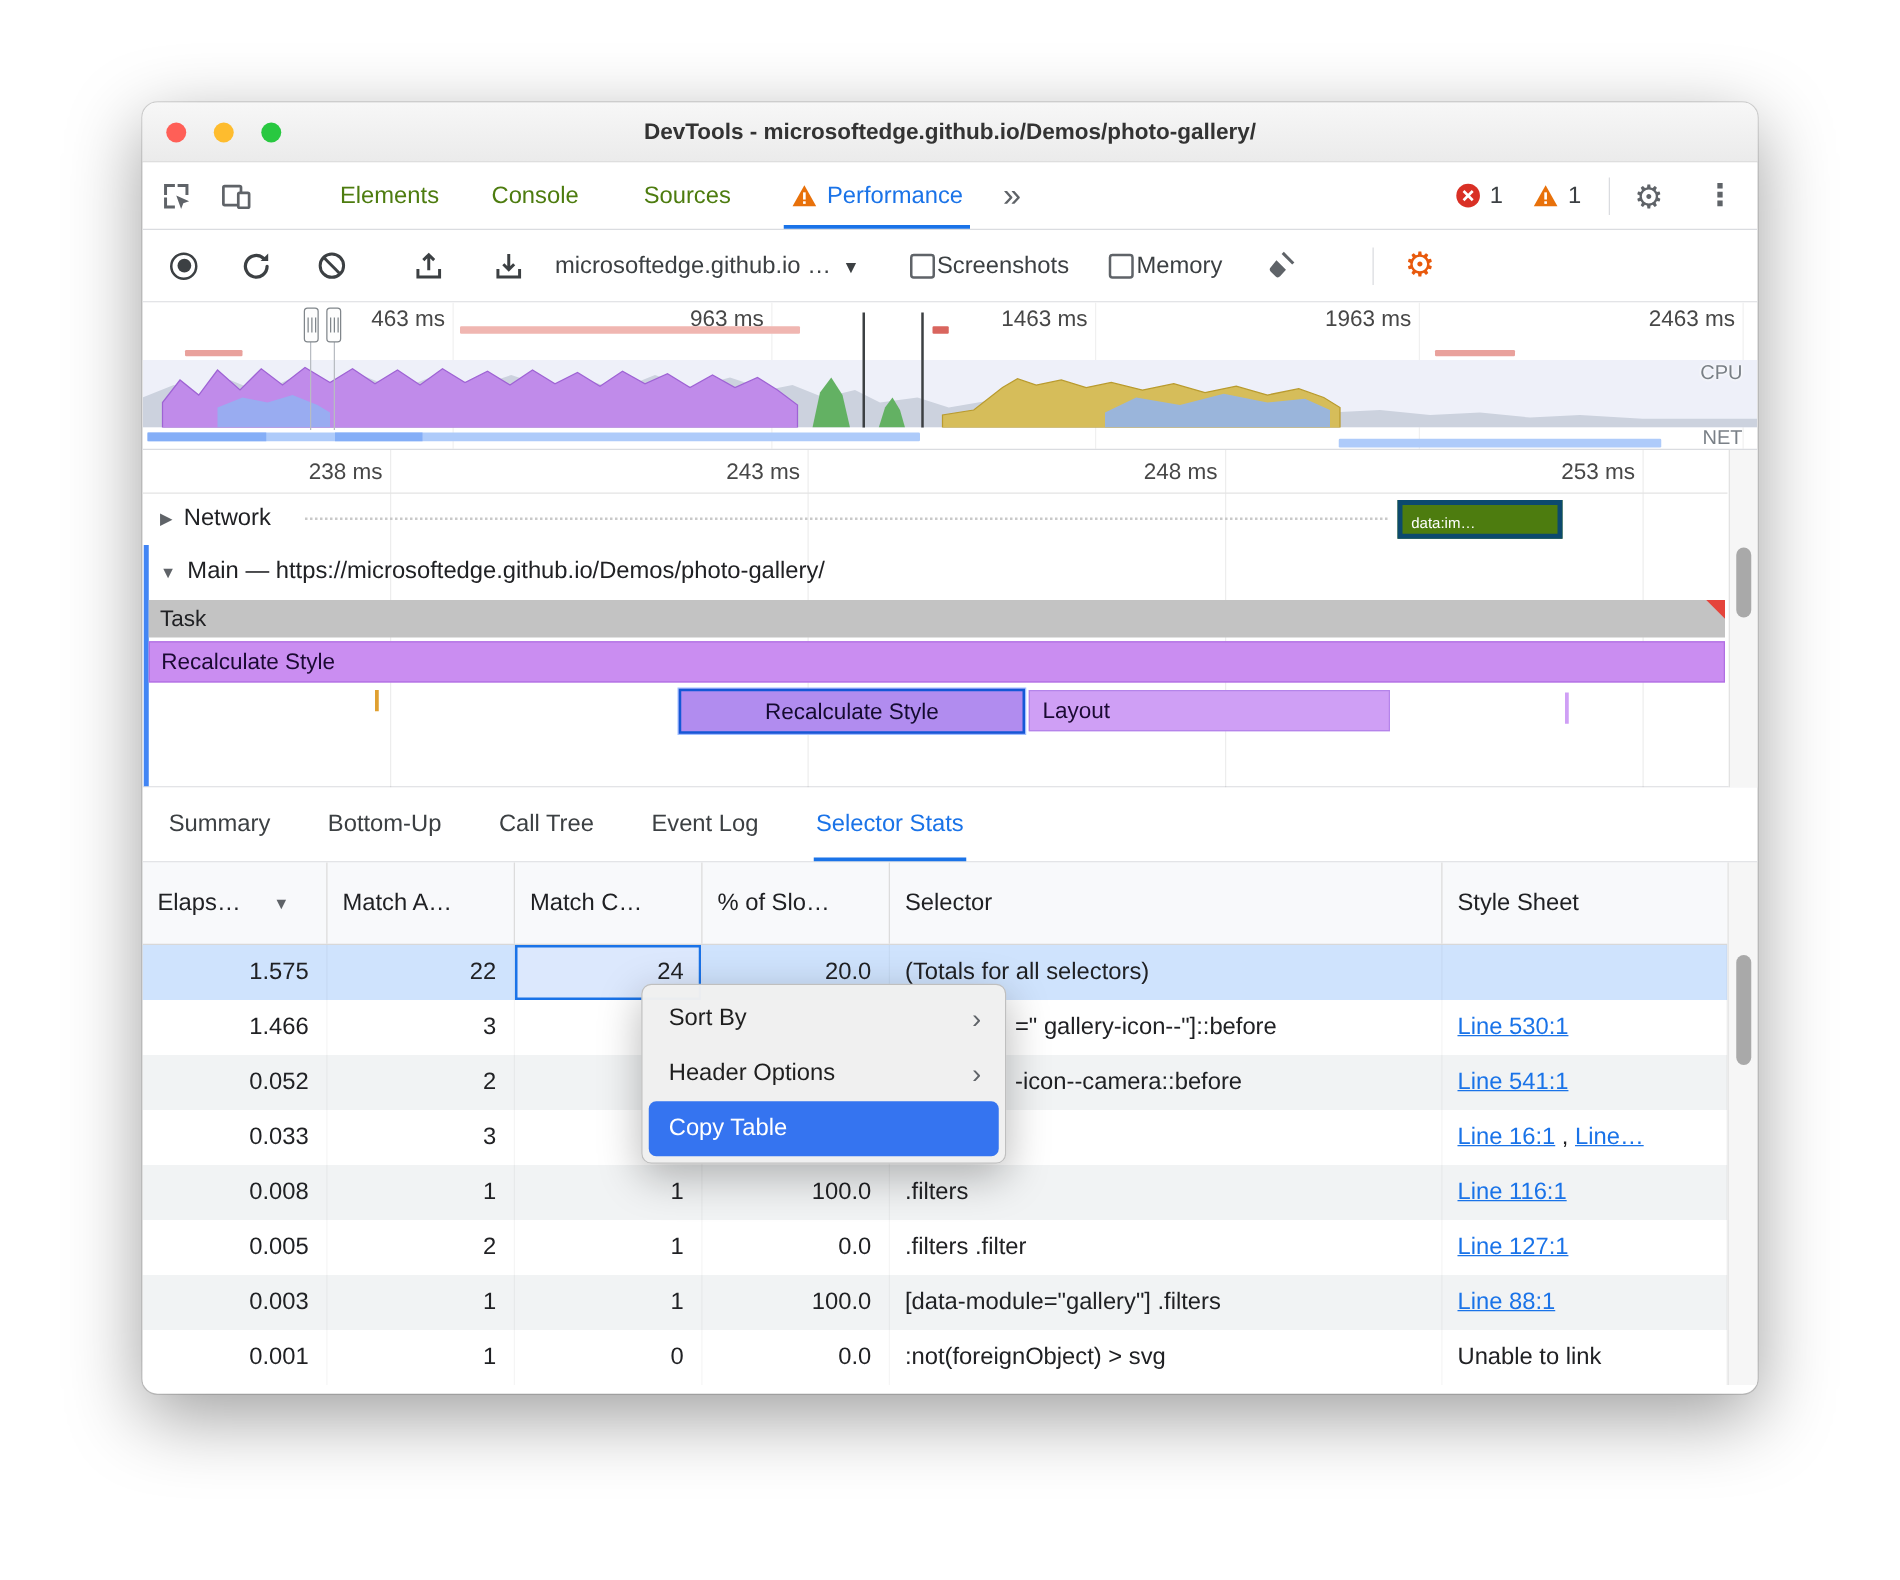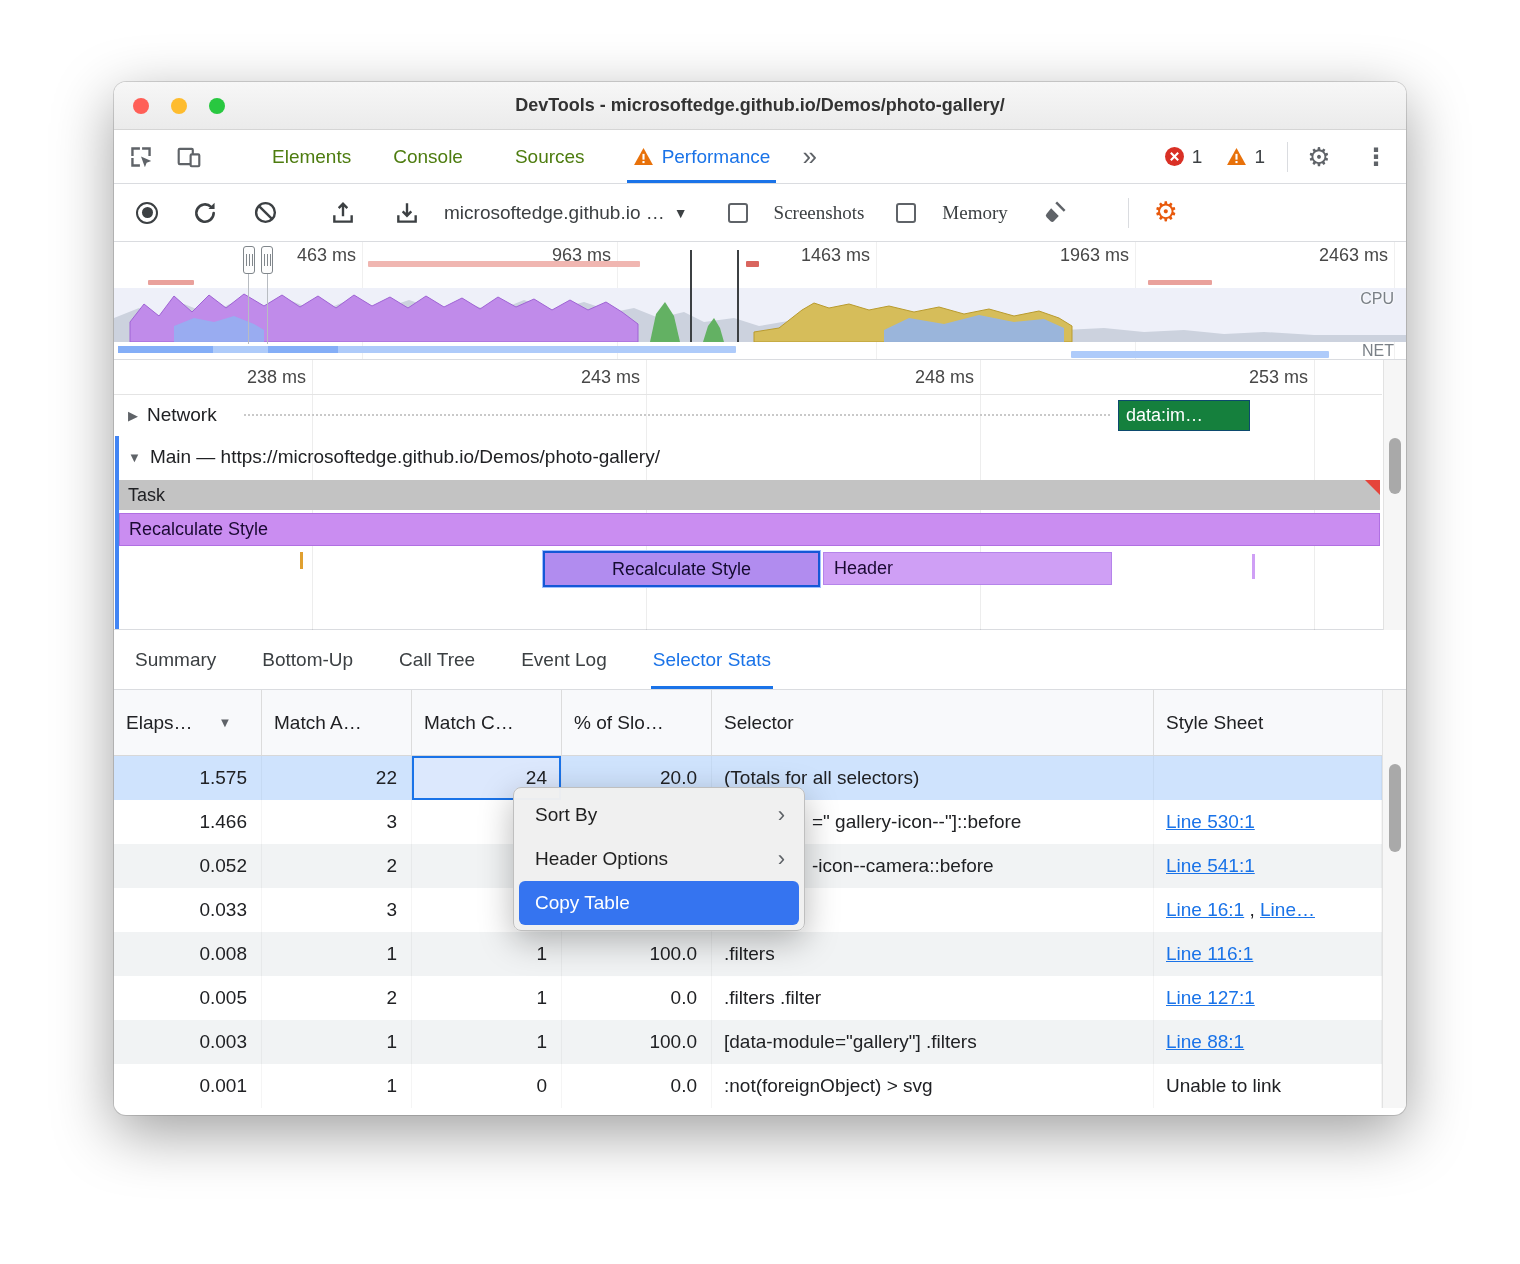--- a/index.html
+++ b/index.html
@@ -35,21 +35,21 @@
 
   
   .ptoolbar { position:absolute; top:102px; left:0; right:0; height:58px; background:#fff;
               border-bottom:1px solid #dadce0; display:flex; align-items:center; }
   .rec { width:22px; height:22px; border:2px solid #3c4043; border-radius:50%;
          display:flex; align-items:center; justify-content:center; }
   .rec::after { content:""; width:11px; height:11px; background:#3c4043; border-radius:50%; }
   .profile { display:flex; align-items:center; gap:9px; font-size:19px; color:#3c4043; }
   .caret { font-size:14px; color:#3c4043; }
   .cb { width:20px; height:20px; border:2px solid #5f6368; border-radius:3px; background:#fff; }
-  .cb-label { font-size:19px; color:#3c4043; margin-left:26px;font-family:Liberation Serif, serif; }
+  .cb-label { font-size:19px; color:#3c4043; margin-left:2px; }
   .gear-orange { font-size:27px; color:#e8590c; line-height:1; }
 
   
   .overview { position:absolute; top:160px; left:0; right:0; height:118px; background:#fff;
               border-bottom:1px solid #dadce0; overflow:hidden; }
   .ov-grid { position:absolute; top:0; bottom:0; width:1px; background:rgba(0,0,0,.06); }
   .ov-tick { position:absolute; top:3px; width:100px; text-align:right; font-size:18px; color:#474747; }
   .redstrip { position:absolute; border-radius:1px; }
   .ov-cpu-label, .ov-net-label { position:absolute; right:12px; font-size:16px; font-weight:normal; color:#7a8087;
               text-shadow:0 0 3px #fff,0 0 3px #fff; }
@@ -62,22 +62,22 @@
   .marker { position:absolute; width:2px; background:#3c4043; }
 
   
   .flame { position:absolute; top:278px; left:0; right:0; height:270px; background:#fff; border-bottom:1px solid #dadce0; }
   .fl-grid { position:absolute; top:0; height:270px; width:1px; background:rgba(0,0,0,.07); }
   .fl-tick { position:absolute; top:7px; width:100px; text-align:right; font-size:18px; color:#474747; }
   .fl-ruler-line { position:absolute; top:34px; left:0; right:24px; height:1px; background:#e4e4e4; }
   .fl-row-label { position:absolute; font-size:19px; color:#202124; display:flex; align-items:center; gap:9px; }
   .disc { font-size:13px; color:#5f6368; }
   .net-dots { position:absolute; top:54px; left:130px; width:866px; border-top:2px dotted #c9c9c9; }
-  .chip { position:absolute; left:1004px; top:40px; width:132px; height:31px; background:#15803d; border:1px solid #0c4a6e;
-          color:#fff; font-size:18px; line-height:29px; padding:0 7px; overflow:hidden; white-space:nowrap; }
+  .chip { position:absolute; left:1004px; top:40px; width:132px; height:31px; background:#4d7c0f; border:4px solid #0c4a6e;
+          color:#fff; font-size:12px; line-height:29px; padding:0 7px; overflow:hidden; white-space:nowrap; }
   .accent { position:absolute; left:1px; top:76px; width:4px; height:193px; background:#4285f4; }
   .taskbar { position:absolute; left:5px; top:120px; width:1261px; height:30px; background:#c3c3c3;
              font-size:18px; color:#202124; line-height:30px; padding-left:9px; }
   .taskbar::after { content:""; position:absolute; right:0; top:0; border-top:15px solid #e5443b; border-left:15px solid transparent; }
   .recalc-wide { position:absolute; left:5px; top:153px; width:1261px; height:33px; background:#ca8df1; border:1px solid #b06fe2;
              font-size:18px; color:#1b0a33; line-height:31px; padding-left:9px; }
   .recalc-sel { position:absolute; left:429px; top:191px; width:277px; height:36px; background:#b18cef;
              border:2px solid #1558d6; box-shadow:0 0 0 1px #9fc0ff; font-size:18px; color:#140b30;
              line-height:32px; text-align:center; overflow:hidden; white-space:nowrap; }
   .layout-bar { position:absolute; left:709px; top:192px; width:289px; height:33px; background:#cf9ff5; border:1px solid #b584ea;
@@ -305,21 +305,21 @@
     <div class="fl-row-label" style="left:14px; top:86px">
       <span class="disc">▼</span>
       <span>Main — https://microsoftedge.github.io/Demos/photo-gallery/</span>
     </div>
 
     <div class="taskbar"><span>Task</span></div>
     <div class="recalc-wide"><span>Recalculate Style</span></div>
 
     <div class="tick-orange"></div>
     <div class="recalc-sel"><span>Recalculate Style</span></div>
-    <div class="layout-bar"><span>Header</span></div>
+    <div class="layout-bar"><span>Layout</span></div>
     <div class="tick-purple"></div>
 
     <div class="vscroll" style="top:0; height:270px">
       <div class="vthumb" style="top:78px; height:56px"></div>
     </div>
   </div>
 
   <div class="btabs">
     <div class="btab">
         <span>Summary</span>

